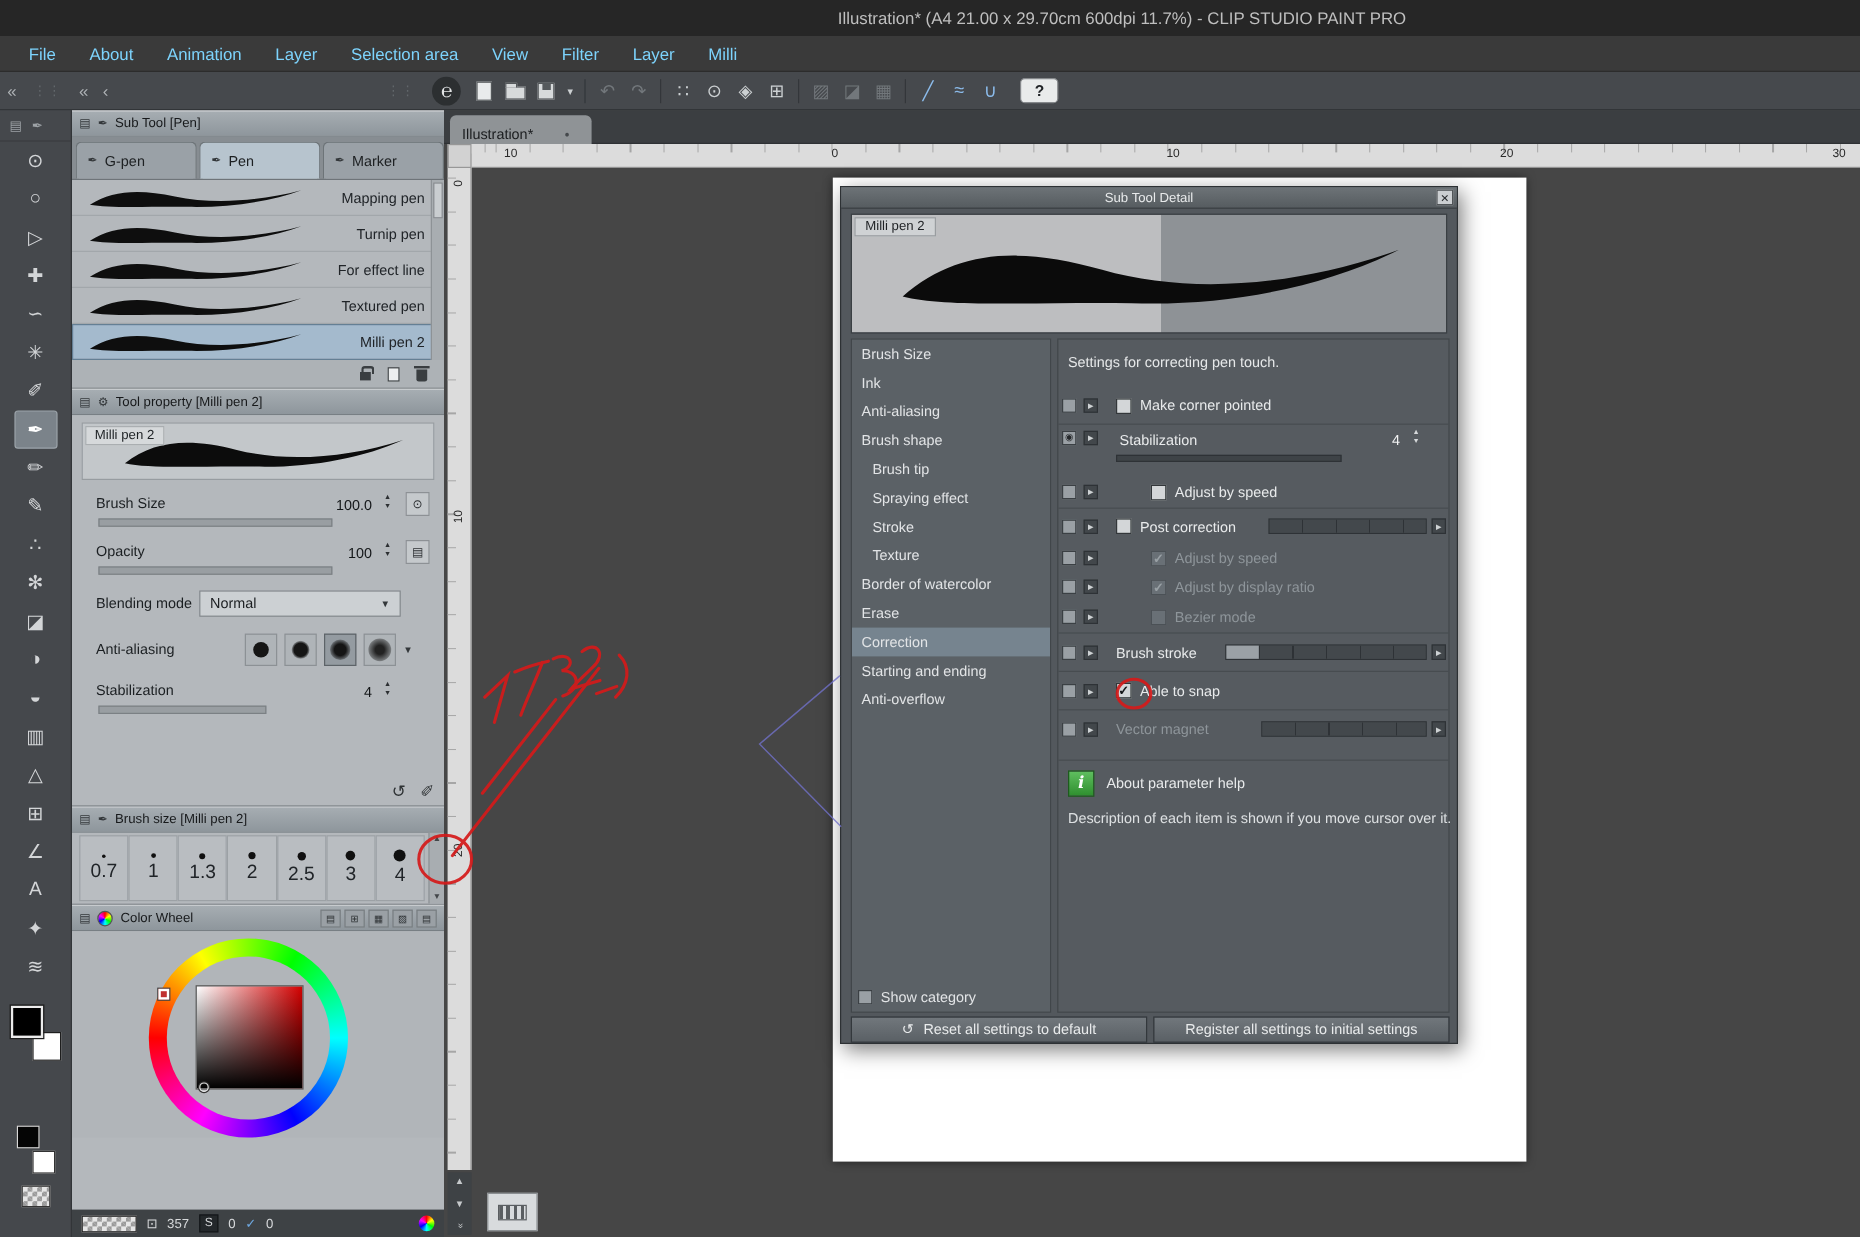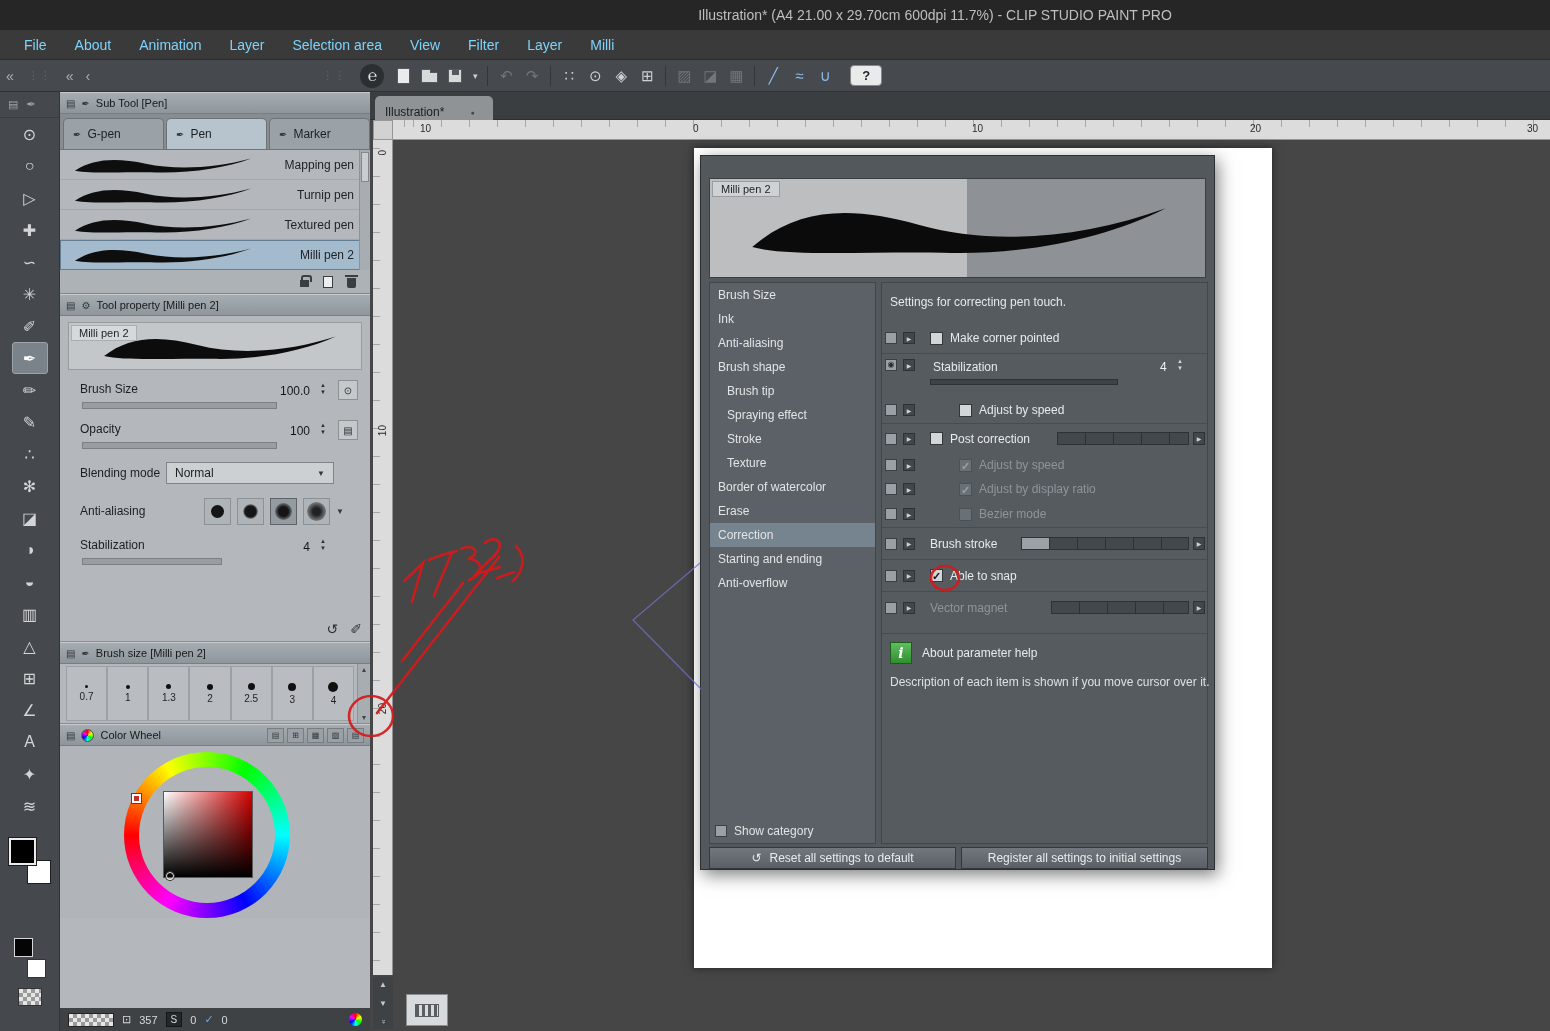--- a/index.html
+++ b/index.html
@@ -75,21 +75,21 @@
 .aabtn.sel{background:#949ba1;border-color:#5d6368}
 .dot1{width:13px;height:13px;border-radius:50%;background:#151515}
 .dot2{width:15px;height:15px;border-radius:50%;background:radial-gradient(circle,#151515 52%,rgba(21,21,21,0) 76%)}
 .dot3{width:17px;height:17px;border-radius:50%;background:radial-gradient(circle,#151515 40%,rgba(21,21,21,0) 84%)}
 .dot4{width:19px;height:19px;border-radius:50%;background:radial-gradient(circle,#222 28%,rgba(21,21,21,0) 95%)}
 .tpfoot{position:absolute;right:8px;bottom:4px;display:flex;gap:12px;font-size:14px;color:#2e3234}
 
 .bsbody{position:relative;height:60px;background:#b4b8bc;border-bottom:1px solid #888d91;display:flex;padding:2px 16px 2px 6px}
 .bscell{flex:1;border:1px solid #9ca1a5;background:#b9bdc1;display:flex;flex-direction:column;align-items:center;justify-content:center;gap:3px}
 .bsdot{border-radius:50%;background:#101010}
-.bsnum{font-size:10px;color:#202428}
+.bsnum{font-size:16px;color:#202428}
 .bsscroll{position:absolute;right:0;top:0;width:13px;height:100%;background:#a8adb1;border-left:1px solid #8d9296;display:flex;flex-direction:column;justify-content:space-between;align-items:center;font-size:7px;color:#43474a;padding:2px 0}
 
 .cwbody{position:relative;height:172px;background:#b1b5b9}
 .ring{position:absolute;left:64px;top:6px;width:166px;height:166px;border-radius:50%;background:conic-gradient(from 270deg,#f00,#ff0,#0f0,#0ff,#00f,#f0f,#f00)}
 .ring::after{content:"";position:absolute;inset:15px;border-radius:50%;background:#b1b5b9}
 .svsq{position:absolute;left:103px;top:45px;width:90px;height:87px;background:linear-gradient(to top,#000,rgba(0,0,0,0)),linear-gradient(to right,#fff,#d40000);border:1px solid #5a5a5a}
 .ringmark{position:absolute;left:72px;top:48px;width:9px;height:9px;background:#c03030;border:2px solid #fff;box-shadow:0 0 0 1px #444}
 .svmark{position:absolute;left:106px;top:126px;width:8px;height:8px;border-radius:50%;border:1.5px solid #e8e8e8;box-shadow:0 0 0 1px #333}
 .cwtab{width:17px;height:15px;background:#9aa0a5;border:1px solid #777d81;font-size:8px;color:#2e3235;display:flex;align-items:center;justify-content:center}
 .miniwheel{width:13px;height:13px;border-radius:50%;background:conic-gradient(#f00,#ff0,#0f0,#0ff,#00f,#f0f,#f00);border:1px solid #555}
@@ -281,20 +281,26 @@
       <div class="penrow">
           <svg viewBox="0 0 220 46" preserveAspectRatio="none">
             <use href="#swoosh"></use>
           </svg>
           <span class="pname">Turnip pen</span>
         </div>
       <div class="penrow">
           <svg viewBox="0 0 220 46" preserveAspectRatio="none">
             <use href="#swoosh"></use>
           </svg>
+          <span class="pname">For effect line</span>
+        </div>
+      <div class="penrow">
+          <svg viewBox="0 0 220 46" preserveAspectRatio="none">
+            <use href="#swoosh"></use>
+          </svg>
           <span class="pname">Textured pen</span>
         </div>
       <div class="penrow sel">
           <svg viewBox="0 0 220 46" preserveAspectRatio="none">
             <use href="#swoosh"></use>
           </svg>
           <span class="pname">Milli pen 2</span>
         </div>
       <div class="plscroll">
           <span class="plthumb"></span>
@@ -479,20 +485,24 @@
     <div class="vsb">
       <span>▲</span>
       <span>▼</span>
       <span style="transform:rotate(-90deg)">«</span>
     </div>
     <div class="navbtn">
         <span class="film"></span>
       </div>
 
     <div class="dialog">
+      <div class="dtitle">
+        <span>Sub Tool Detail</span>
+        <span class="dclose">✕</span>
+      </div>
       <div class="dpreview">
         <span class="dpname">Milli pen 2</span>
         <svg viewBox="0 0 220 46" preserveAspectRatio="none">
             <use href="#swoosh"></use>
           </svg>
       </div>
       <div class="dcats">
         <div class="dcat">Brush Size</div>
         <div class="dcat">Ink</div>
         <div class="dcat">Anti-aliasing</div>

